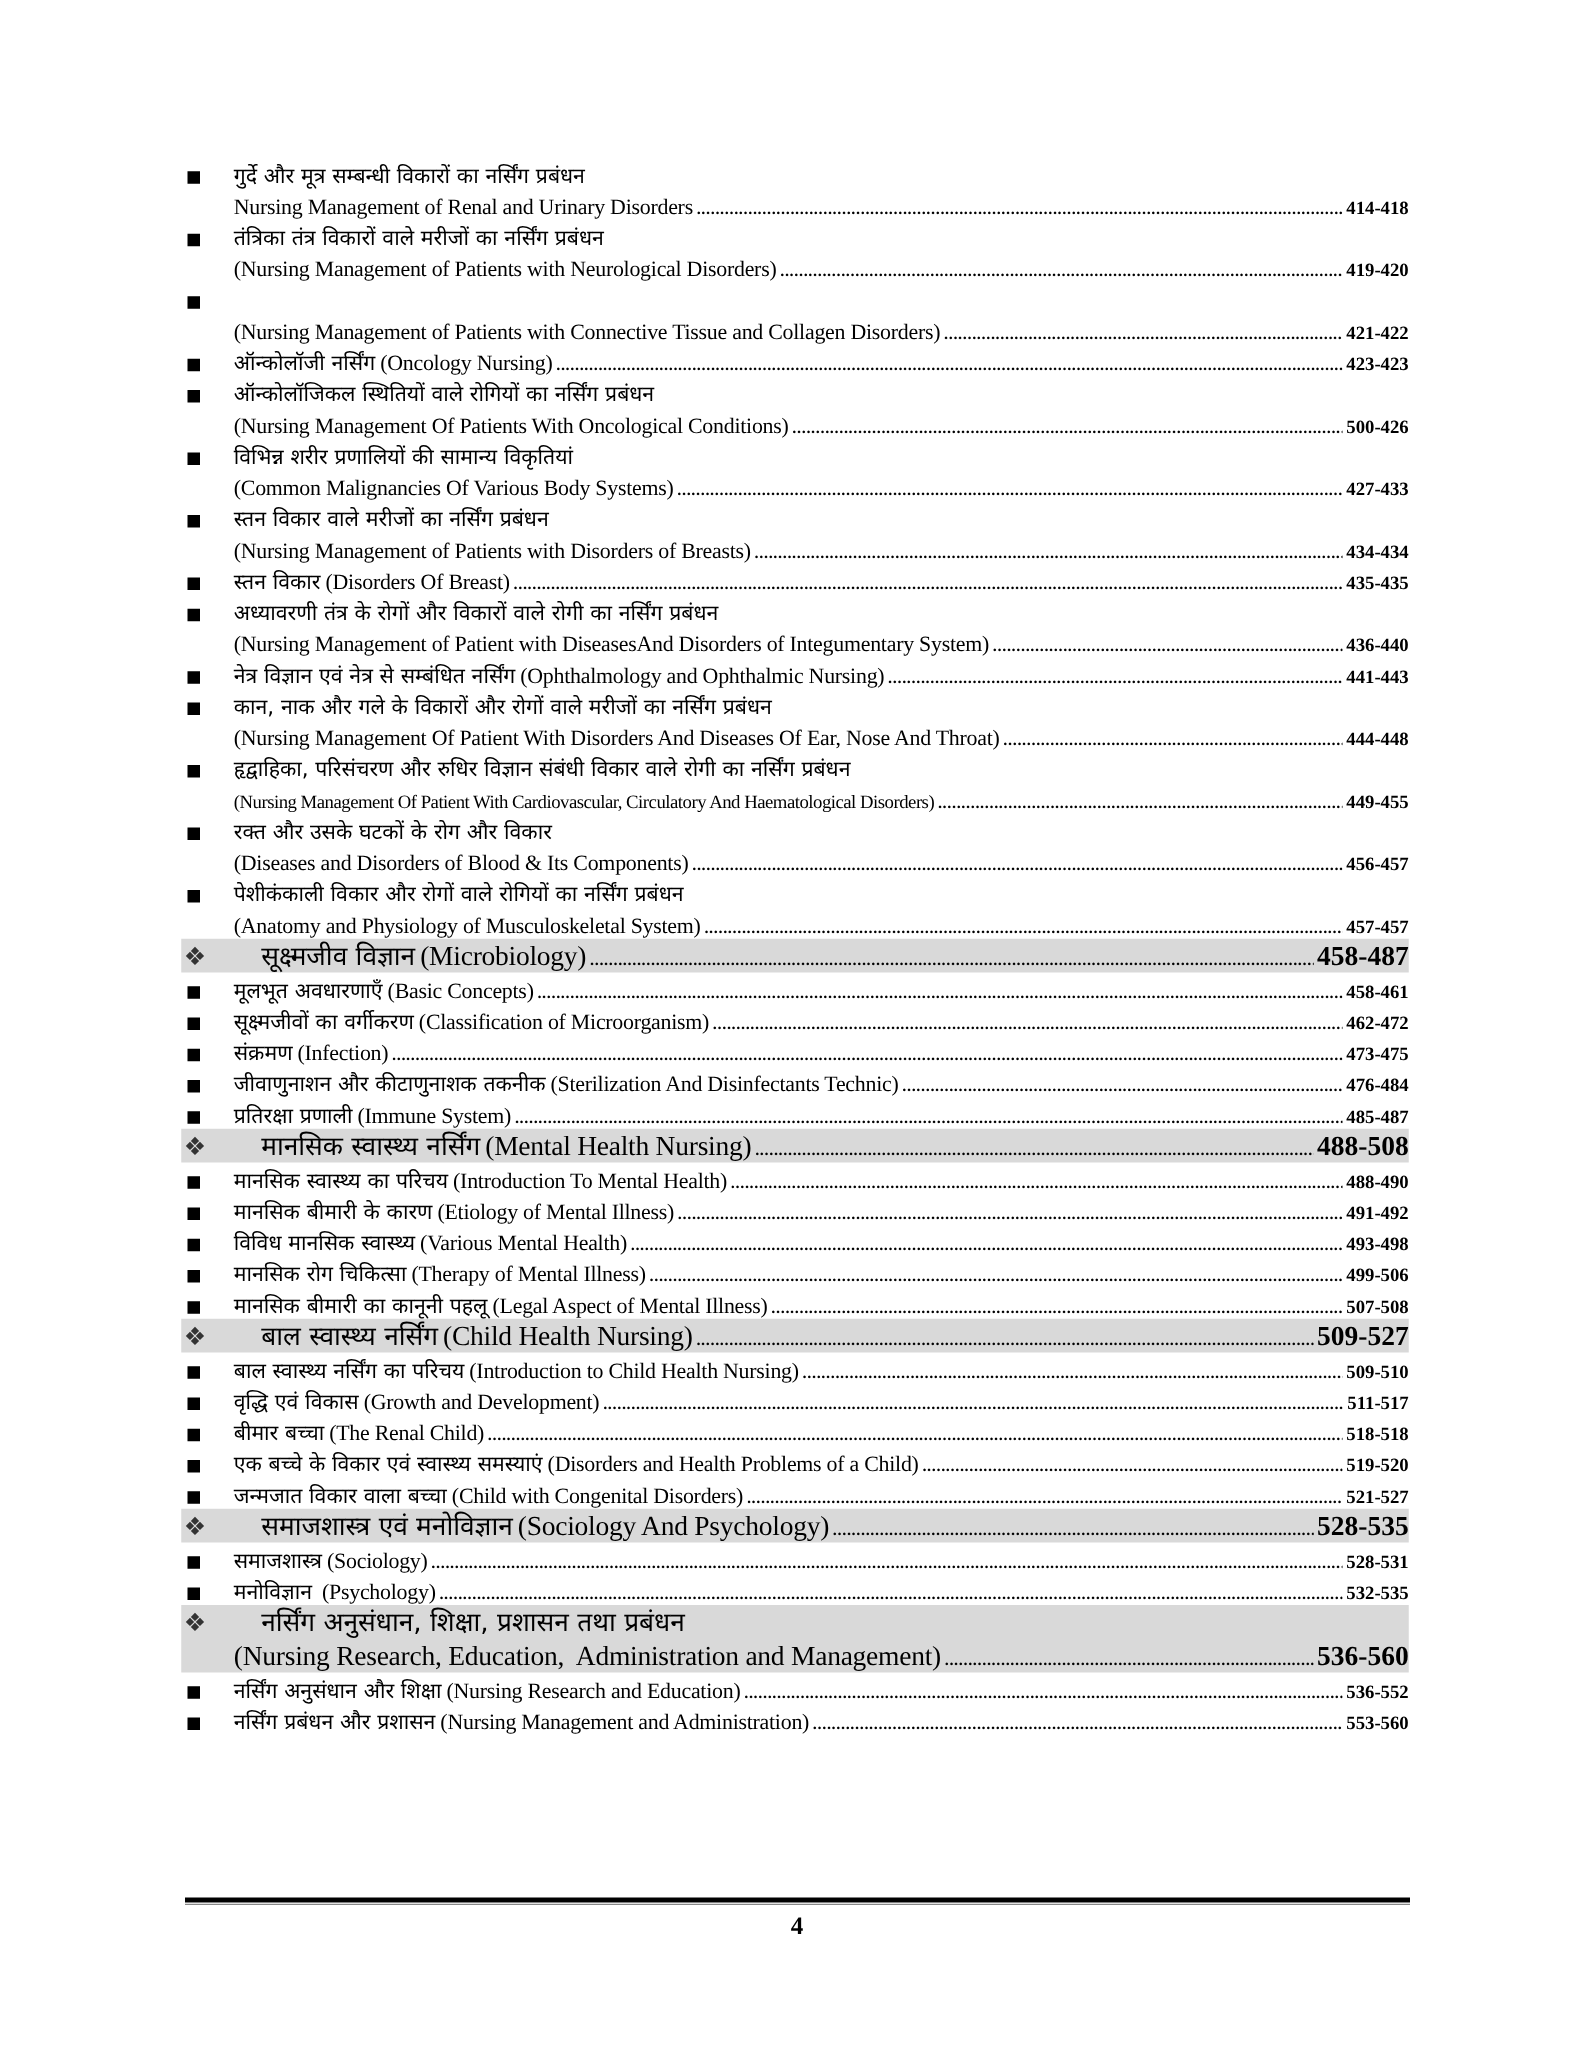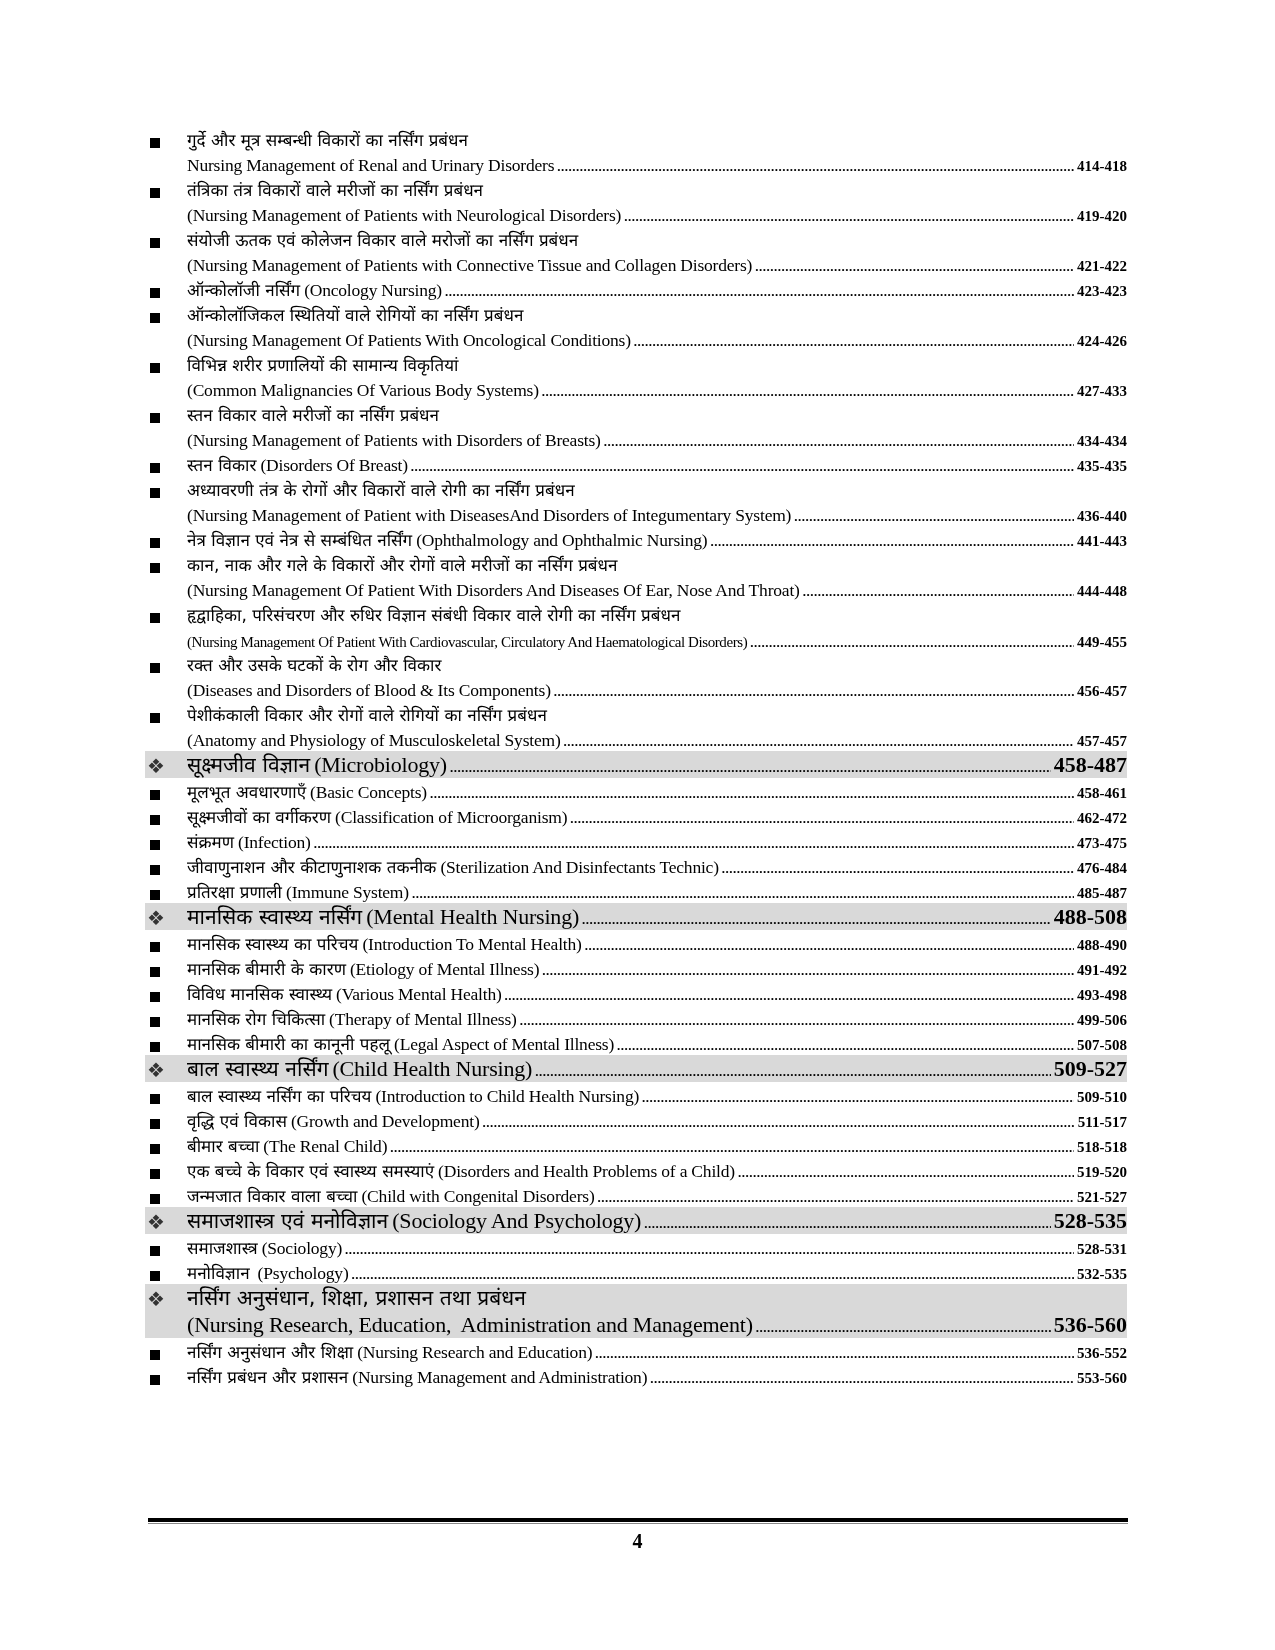--- a/index.html
+++ b/index.html
@@ -11,21 +11,21 @@
   .bullet.sq::before { content: ""; display: inline-block; width: 10px; height: 10px; background: #000; vertical-align: -1px; }
   .bullet.dia { font-size: 20px; color: #333; padding-left: 2px; }
   .txt { flex: 1 1 auto; display: flex; align-items: baseline; min-width: 0; }
   .label { white-space: nowrap; }
   .hi { font-family: "DejaVu Sans", sans-serif; font-size: 17px; }
   .en { font-weight: normal; font-size: 17.5px; letter-spacing: -0.2px; }
   .leader { flex: 1 1 auto; overflow: hidden; white-space: nowrap; margin: 0 3px; font-weight: bold; font-size: 13px; letter-spacing: 0.5px; }
   .leader::before { content: "....................................................................................................................................................................................................................................................................................................................................."; }
   .pg { font-weight: bold; font-size: 15px; white-space: nowrap; }
   .section { background: #d9d9d9; }
-  .section .hi { font-size: 21px; }
+  .section .hi { font-size: 21px; margin-left: 22px; }
   .section .en, .section .pg { font-size: 22px; }
   .h-line { height: 25px; }
   .h-sec { height: 27px; }
   .rule { position: absolute; left: 148px; top: 1518px; width: 980px; height: 4px; background: #000; }
   .rule2 { position: absolute; left: 148px; top: 1523px; width: 980px; height: 1px; background: #888; }
   .pagenum { position: absolute; left: 0; width: 1275px; top: 1530px; text-align: center;
              font-weight: bold; font-size: 20px; }
 </style>
 </head>
 <body>
@@ -60,23 +60,20 @@
         <span class="txt">
           <span class="label en">(Nursing Management of Patients with Neurological Disorders)</span>
           <span class="leader"></span>
           <span class="pg">419-420</span>
         </span>
       </div>
   </div>
   <div>
     <div class="row h-line">
         <span class="bullet sq"></span>
-        <span class="txt">
-          <span class="label hi">संयोजी ऊतक एवं कोलेजन विकार वाले मरोजों का नर्सिंग प्रबंधन</span>
-        </span>
       </div>
     <div class="row h-line">
         <span class="bullet"></span>
         <span class="txt">
           <span class="label en">(Nursing Management of Patients with Connective Tissue and Collagen Disorders)</span>
           <span class="leader"></span>
           <span class="pg">421-422</span>
         </span>
       </div>
   </div>
@@ -91,21 +88,21 @@
         <span class="bullet sq"></span>
         <span class="txt">
           <span class="label hi">ऑन्कोलॉजिकल स्थितियों वाले रोगियों का नर्सिंग प्रबंधन</span>
         </span>
       </div>
     <div class="row h-line">
         <span class="bullet"></span>
         <span class="txt">
           <span class="label en">(Nursing Management Of Patients With Oncological Conditions)</span>
           <span class="leader"></span>
-          <span class="pg">424-426</span>
+          <span class="pg">500-426</span>
         </span>
       </div>
   </div>
   <div>
     <div class="row h-line">
         <span class="bullet sq"></span>
         <span class="txt">
           <span class="label hi">विभिन्न शरीर प्रणालियों की सामान्य विकृतियां</span>
         </span>
       </div>

